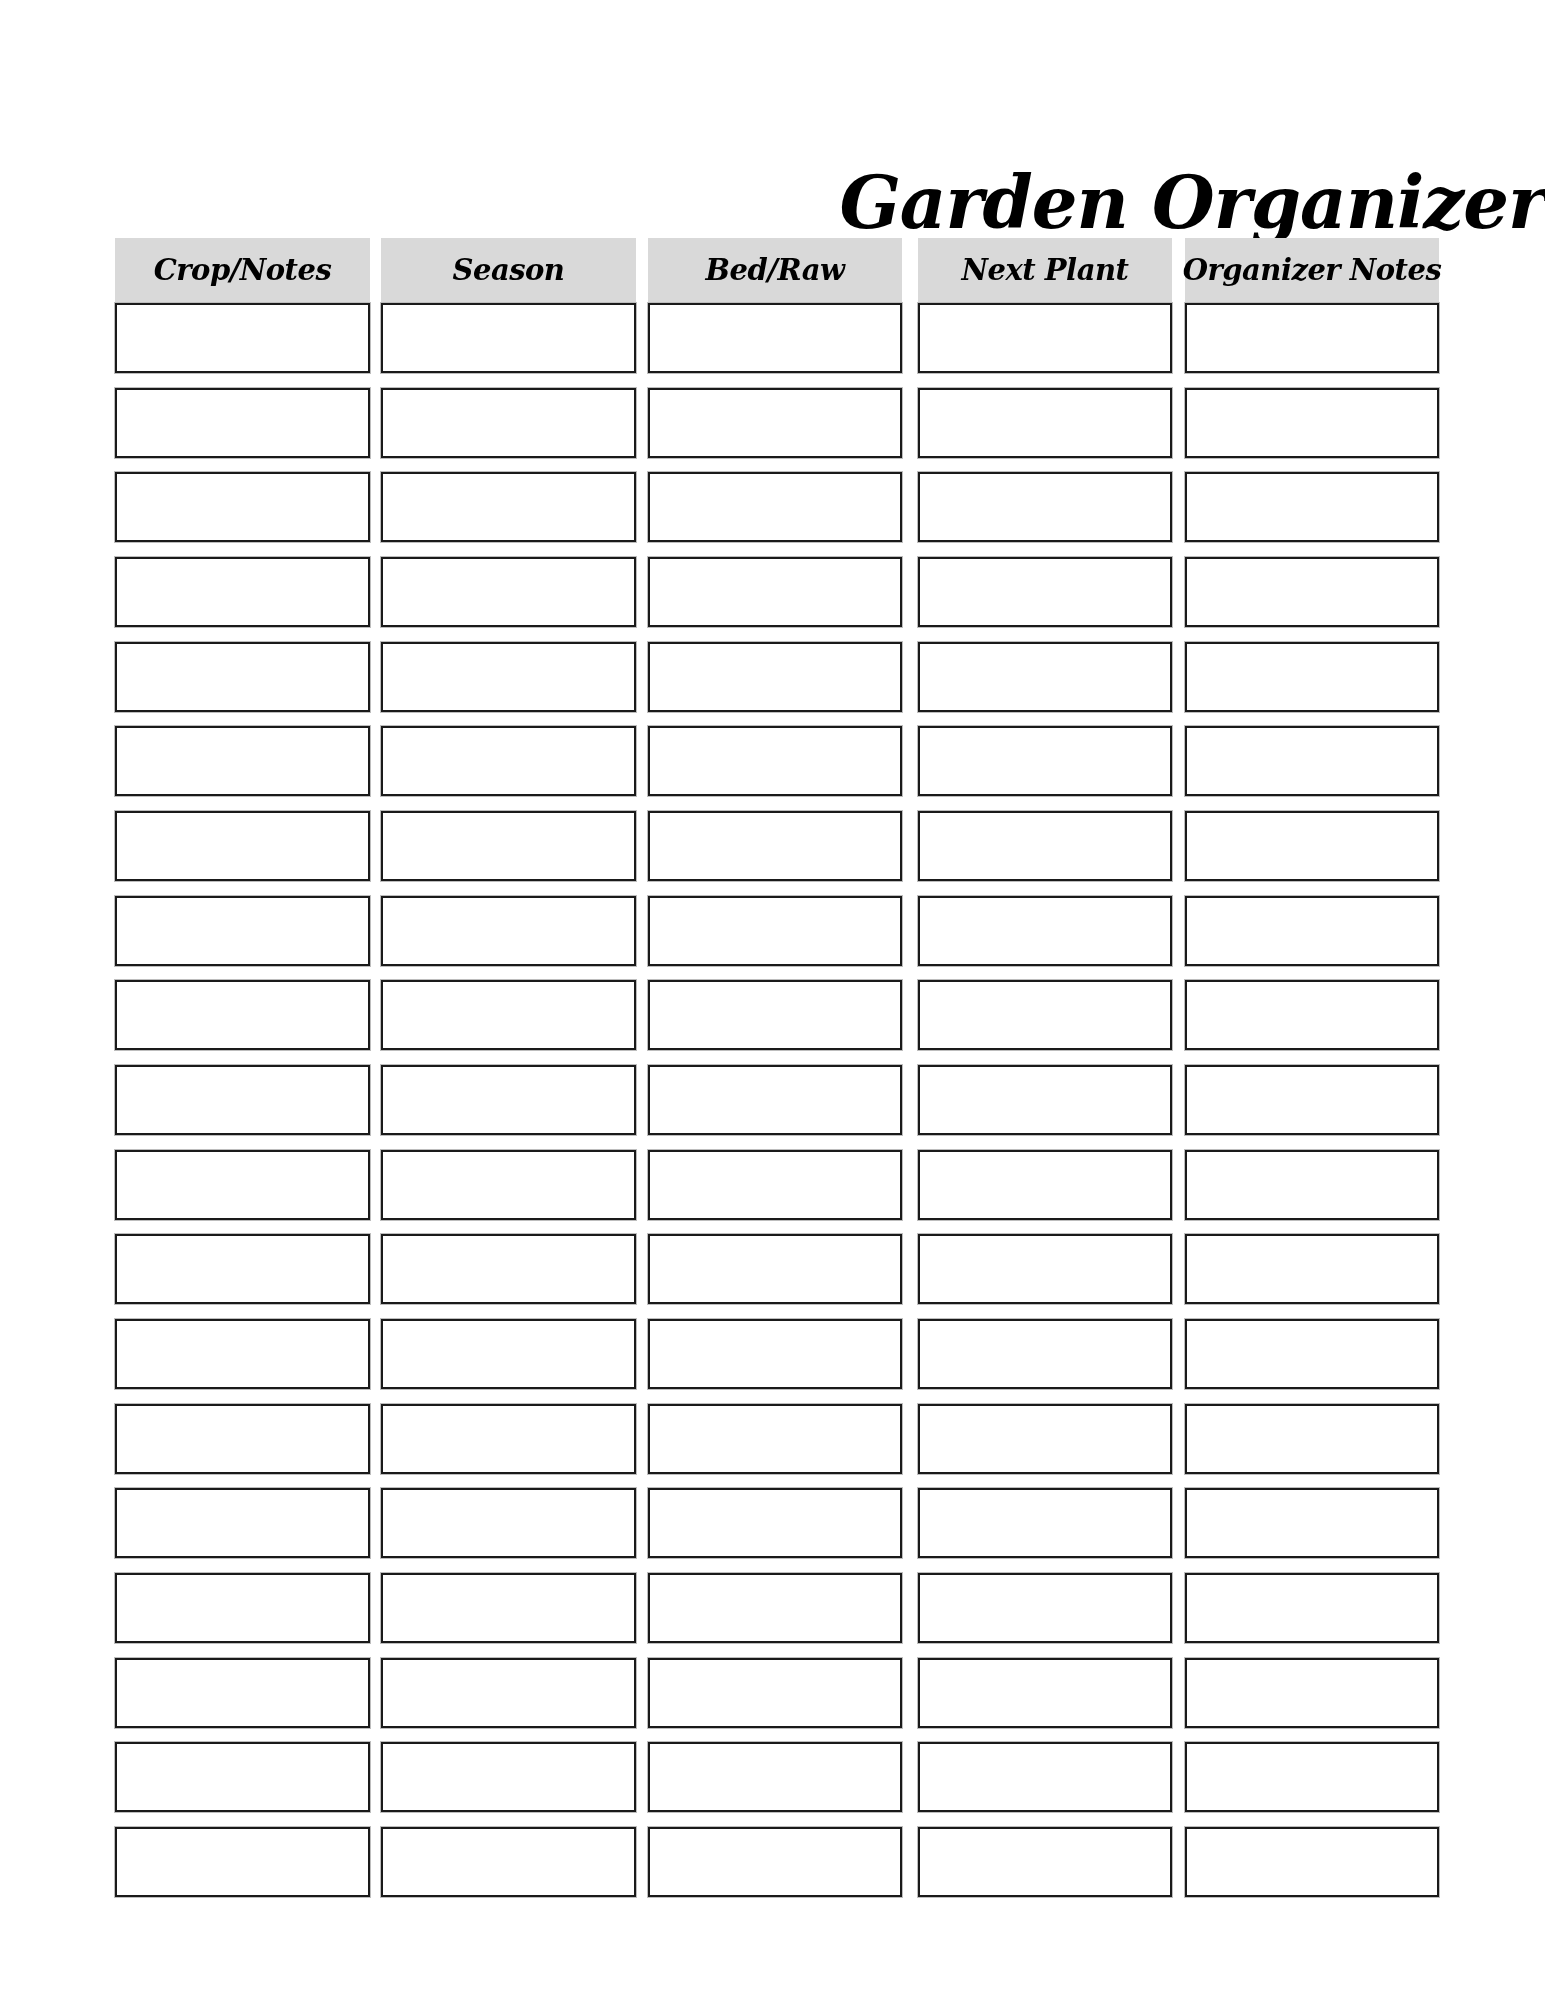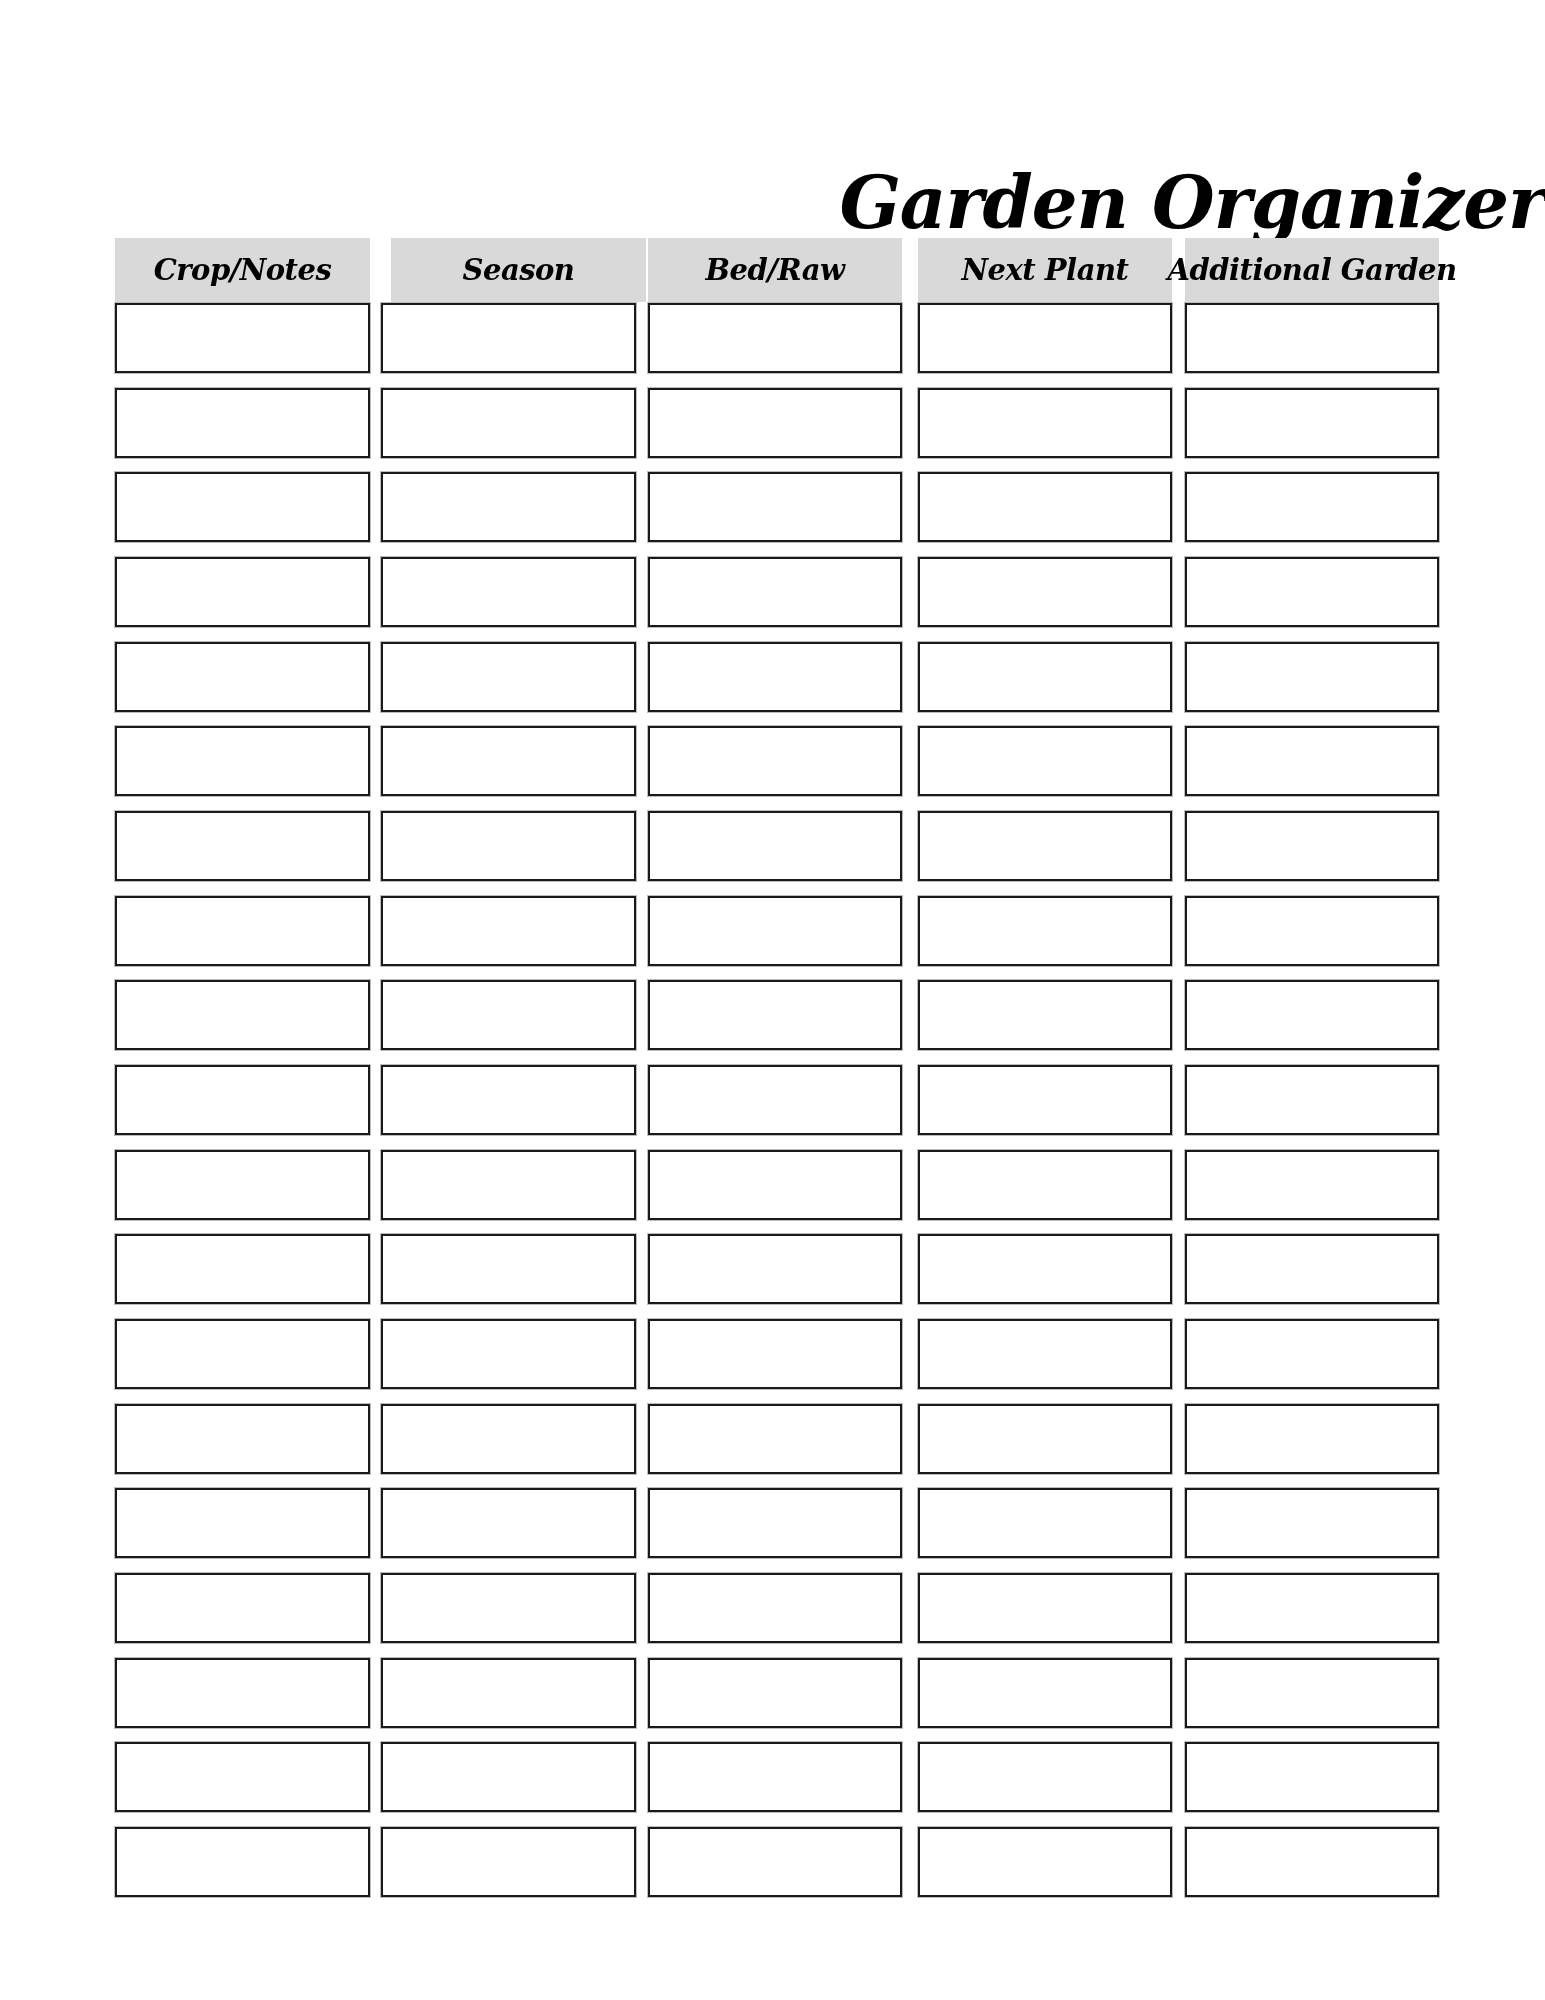--- a/index.html
+++ b/index.html
@@ -59,24 +59,24 @@
       color: #000;
     }
   </style>
 </head>
 <body>
 
 <h1 class="page-title">Garden Organizer</h1>
 
 <div id="table">
   <div class="col-header" style="left:115px;width:255px;">Crop/Notes</div>
-  <div class="col-header" style="left:391px;width:255px;">Season</div>
+  <div class="col-header" style="left:381px;width:255px;">Season</div>
   <div class="col-header" style="left:648px;width:254px;">Bed/Raw</div>
   <div class="col-header" style="left:918px;width:254px;">Next Plant</div>
-  <div class="col-header" style="left:1185px;width:254px;">Additional Garden</div>
+  <div class="col-header" style="left:1185px;width:254px;">Organizer Notes</div>
   <div id="cells">
       <div>
         <input type="text" class="cell" value="" style="left: 115px; width: 255px; top: 303px;">
         <input type="text" class="cell" value="" style="left: 381px; width: 255px; top: 303px;">
         <input type="text" class="cell" value="" style="left: 648px; width: 254px; top: 303px;">
         <input type="text" class="cell" value="" style="left: 918px; width: 254px; top: 303px;">
         <input type="text" class="cell" value="" style="left: 1185px; width: 254px; top: 303px;">
       </div>
       <div>
         <input type="text" class="cell" value="" style="left: 115px; width: 255px; top: 388px;">

